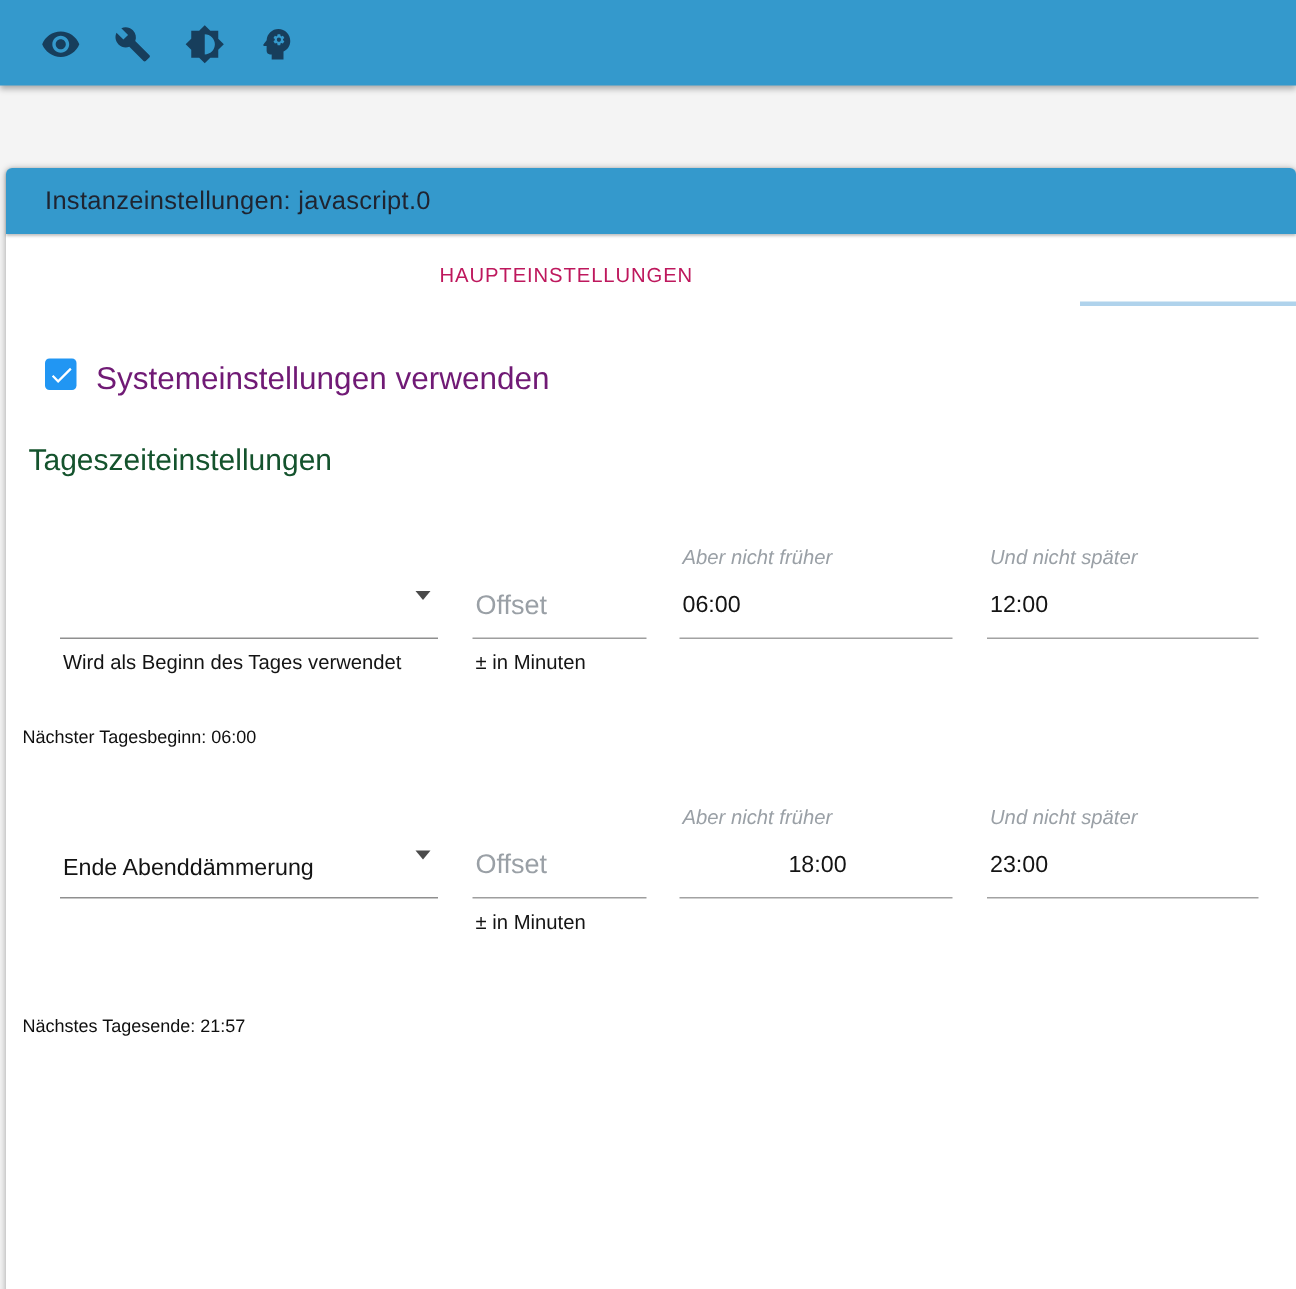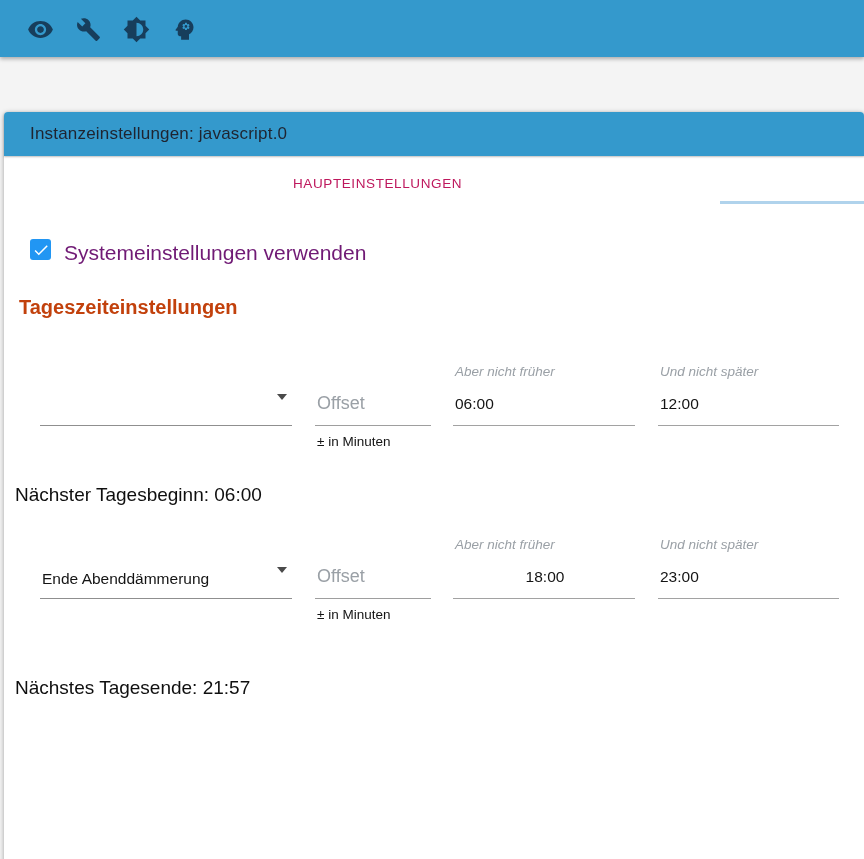--- a/index.html
+++ b/index.html
@@ -31,39 +31,39 @@
     background:#b0d3ec; }
 
   
   .checkbox { position:absolute; left:26px; top:127px; width:21px; height:21px;
     background:#2196f3; border-radius:3px; cursor:pointer; }
   .checkbox svg { position:absolute; left:1.5px; top:1.5px; fill:#ffffff; }
   .checkbox-label { position:absolute; left:60px; top:129px; font-size:21px;
     color:#701a75;text-align:center; }
 
   .section-title { position:absolute; left:15px; top:184px; font-size:20px;
-    font-weight:700; color:#c2410c; }
+    font-weight:400; color:#14532d; }
 
   
   .select-field { position:absolute; left:36px; width:252px; height:48px;
     border-bottom:1px solid #8f8f8f; cursor:pointer; }
   .select-value { position:absolute; left:2px; bottom:10px; font-size:15.5px;
     color:#141414; white-space:nowrap; }
   .caret { position:absolute; right:5px; bottom:25px; width:0; height:0;
     border-left:5px solid transparent; border-right:5px solid transparent;
     border-top:6px solid #4a4a4a; }
   .txt-input { position:absolute; height:37px; border:none; outline:none;
     background:transparent; border-bottom:1px solid #9e9e9e;
     font-family:inherit; color:#141414; padding:0 0 7px 2px; }
   .txt-input::placeholder { color:#9aa0a6; opacity:1; }
   .offset-input { left:311px; width:116px; font-size:18px; }
   .time-input { font-size:15.5px; border-bottom:1px solid #a2a2a2; }
   .field-label { position:absolute; font-size:13.5px; color:#9aa0a6;font-style:italic; }
   .helper { position:absolute; font-size:13.5px; color:#141414; }
-  .status-line { position:absolute; left:11px; font-size:19px; color:#0f0f0f; }
+  .status-line { position:absolute; left:11px; font-size:12px; color:#0f0f0f; }
 </style>
 </head>
 <body>
 
 <div class="topbar">
   <button class="icon-btn" style="left:26px">
     <svg width="27" height="27" viewBox="0 0 24 24">
       <path d="M12 4.5C7 4.5 2.73 7.61 1 12c1.73 4.39 6 7.5 11 7.5s9.27-3.11 11-7.5c-1.73-4.39-6-7.5-11-7.5zM12 17c-2.76 0-5-2.24-5-5s2.24-5 5-5 5 2.24 5 5-2.24 5-5 5zm0-8c-1.66 0-3 1.34-3 3s1.34 3 3 3 3-1.34 3-3-1.34-3-3-3z"></path>
     </svg>
   </button>
@@ -101,20 +101,21 @@
     </svg>
   </span>
   <span class="checkbox-label">Systemeinstellungen verwenden</span>
 
   <h2 class="section-title">Tageszeiteinstellungen</h2>
 
   <div class="select-field" style="top:266px">
     <span class="select-value"></span>
     <span class="caret"></span>
   </div>
+  <div class="helper" style="left:38px; top:322px">Wird als Beginn des Tages verwendet</div>
 
   <input class="txt-input offset-input" style="top: 277px;" placeholder="Offset">
   <div class="helper" style="left:313px; top:322px">± in Minuten</div>
 
   <div class="field-label" style="left:451px; top:252px">Aber nicht früher</div>
   <input class="txt-input time-input" style="left: 449px; top: 277px; width: 182px;" value="06:00">
 
   <div class="field-label" style="left:656px; top:252px">Und nicht später</div>
   <input class="txt-input time-input" style="left: 654px; top: 277px; width: 181px;" value="12:00">
 

